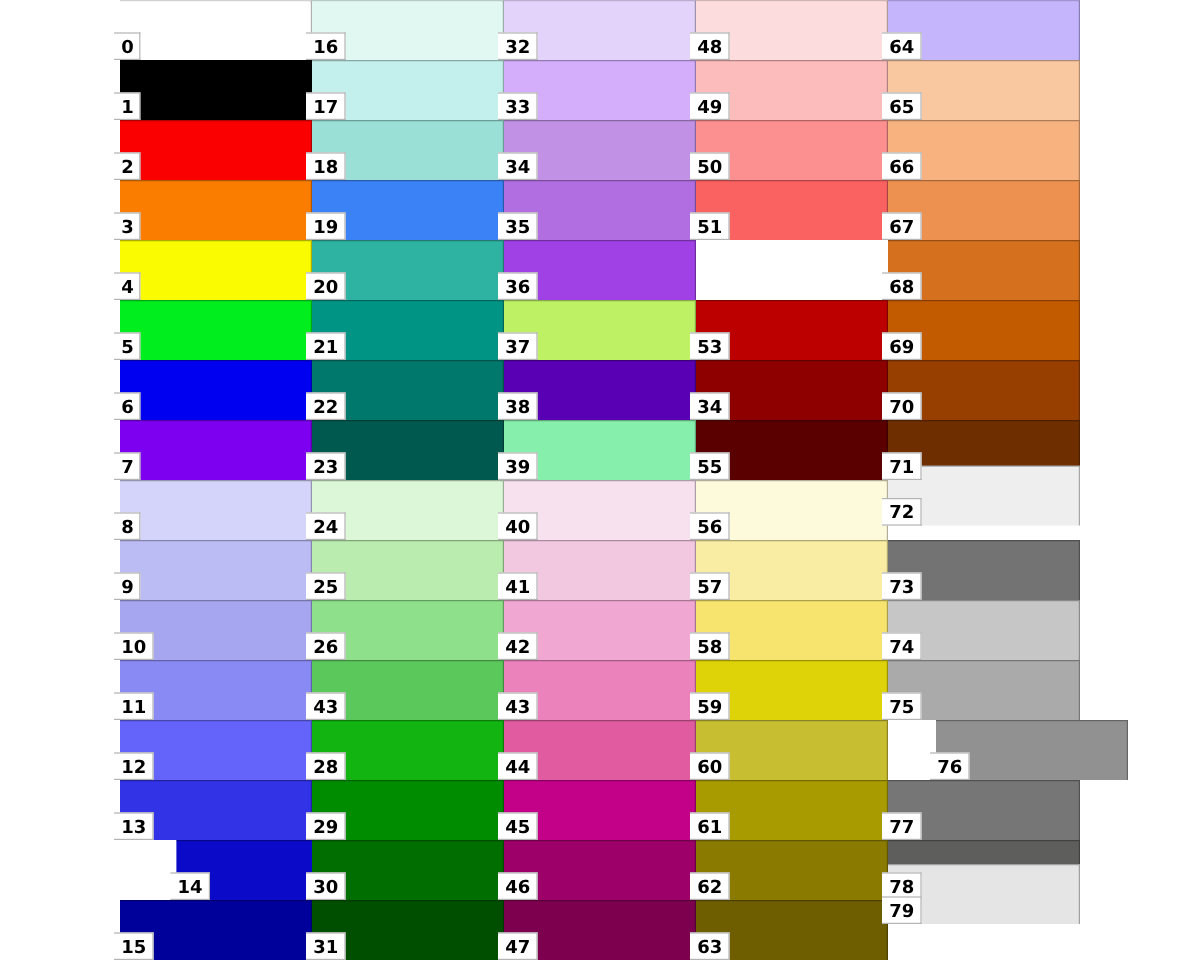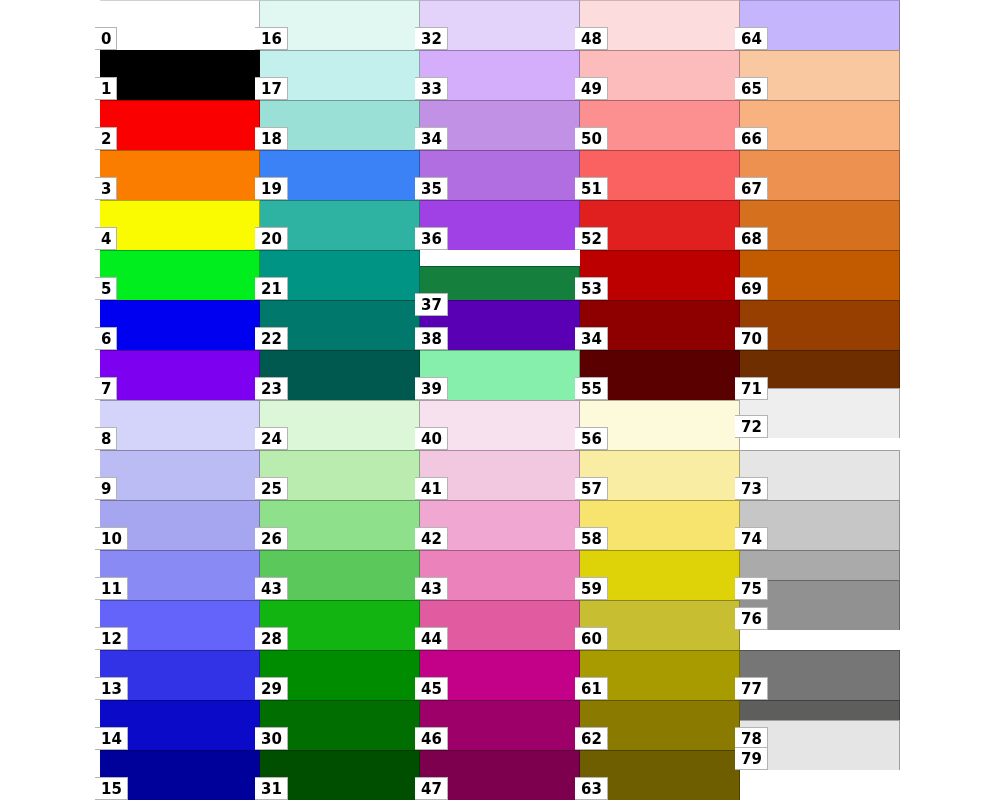--- a/index.html
+++ b/index.html
@@ -103,21 +103,21 @@
       </div>
       <div class="swatch" title="#8a8af5" style="top: 550px; background-color: rgb(138, 138, 245);">
         <span class="swatch-label">11</span>
       </div>
       <div class="swatch" title="#6464fa" style="top: 600px; background-color: rgb(100, 100, 250);">
         <span class="swatch-label">12</span>
       </div>
       <div class="swatch" title="#3232e6" style="top: 650px; background-color: rgb(50, 50, 230);">
         <span class="swatch-label">13</span>
       </div>
-      <div class="swatch" title="#0a0ac8" style="top: 700px; background-color: rgb(10, 10, 200);">
+      <div class="swatch" title="#0a0ac8" style="top: 700px; background-color: rgb(10, 10, 200); margin-left: 47px;">
         <span class="swatch-label">14</span>
       </div>
       <div class="swatch" title="#00009b" style="top: 750px; background-color: rgb(0, 0, 155);">
         <span class="swatch-label">15</span>
       </div>
     </div>
     <div class="swatch-column" style="left: 160px;">
       <div class="swatch first-row" title="#e1f7f2" style="top: 0px; background-color: rgb(225, 247, 242);">
         <span class="swatch-label">16</span>
       </div>
@@ -176,21 +176,21 @@
       </div>
       <div class="swatch" title="#c191e6" style="top: 100px; background-color: rgb(193, 145, 230);">
         <span class="swatch-label">34</span>
       </div>
       <div class="swatch" title="#b06ee0" style="top: 150px; background-color: rgb(176, 110, 224);">
         <span class="swatch-label">35</span>
       </div>
       <div class="swatch" title="#a041e6" style="top: 200px; background-color: rgb(160, 65, 230);">
         <span class="swatch-label">36</span>
       </div>
-      <div class="swatch" title="#8429bc" style="top: 250px; background-color: #15803d; margin-top: 16px;">
+      <div class="swatch" title="#8429bc" style="top: 250px; background-color: #bef264;">
         <span class="swatch-label">37</span>
       </div>
       <div class="swatch" title="#5a00b4" style="top: 300px; background-color: rgb(90, 0, 180);">
         <span class="swatch-label">38</span>
       </div>
       <div class="swatch" title="#450091" style="top: 350px; background-color: #86efac;">
         <span class="swatch-label">39</span>
       </div>
       <div class="swatch" title="#f7e1ee" style="top: 400px; background-color: rgb(247, 225, 238);">
         <span class="swatch-label">40</span>
@@ -223,23 +223,20 @@
       </div>
       <div class="swatch" title="#fcbcbc" style="top: 50px; background-color: rgb(252, 188, 188);">
         <span class="swatch-label">49</span>
       </div>
       <div class="swatch" title="#fc8f8f" style="top: 100px; background-color: rgb(252, 143, 143);">
         <span class="swatch-label">50</span>
       </div>
       <div class="swatch" title="#fa6161" style="top: 150px; background-color: rgb(250, 97, 97);">
         <span class="swatch-label">51</span>
       </div>
-      <div class="swatch" title="#e01f1f" style="top: 200px; background-color: rgb(224, 31, 31);">
-        <span class="swatch-label">52</span>
-      </div>
       <div class="swatch" title="#bc0000" style="top: 250px; background-color: rgb(188, 0, 0);">
         <span class="swatch-label">53</span>
       </div>
       <div class="swatch" title="#8e0000" style="top: 300px; background-color: rgb(142, 0, 0);">
         <span class="swatch-label">34</span>
       </div>
       <div class="swatch" title="#5a0000" style="top: 350px; background-color: rgb(90, 0, 0);">
         <span class="swatch-label">55</span>
       </div>
       <div class="swatch" title="#fdfadc" style="top: 400px; background-color: rgb(253, 250, 220);">
@@ -288,30 +285,30 @@
       </div>
       <div class="swatch" title="#963f00" style="top: 300px; background-color: rgb(150, 63, 0);">
         <span class="swatch-label">70</span>
       </div>
       <div class="swatch" title="#6e2e00" style="top: 350px; background-color: rgb(110, 46, 0);">
         <span class="swatch-label">71</span>
       </div>
       <div class="swatch" title="#eeeeee" style="top: 388px; background-color: rgb(238, 238, 238);">
         <span class="swatch-label">72</span>
       </div>
-      <div class="swatch" title="#dddddd" style="top: 450px; background-color: #e5e5e5;">
+      <div class="swatch" title="#dddddd" style="top: 450px; background-color: #737373;">
         <span class="swatch-label">73</span>
       </div>
       <div class="swatch" title="#c6c6c6" style="top: 500px; background-color: rgb(198, 198, 198);">
         <span class="swatch-label">74</span>
       </div>
       <div class="swatch" title="#aaaaaa" style="top: 550px; background-color: rgb(170, 170, 170);">
         <span class="swatch-label">75</span>
       </div>
-      <div class="swatch" title="#919191" style="top: 580px; background-color: rgb(145, 145, 145);">
+      <div class="swatch" title="#919191" style="top: 600px; background-color: rgb(145, 145, 145); margin-left: 40px;">
         <span class="swatch-label">76</span>
       </div>
       <div class="swatch" title="#767676" style="top: 650px; background-color: rgb(118, 118, 118);">
         <span class="swatch-label">77</span>
       </div>
       <div class="swatch" title="#5e5e5c" style="top: 700px; background-color: rgb(94, 94, 92);">
         <span class="swatch-label">78</span>
       </div>
       <div class="swatch" title="#4a4a48" style="top: 720px; background-color: #e5e5e5;">
         <span class="swatch-label">79</span>

